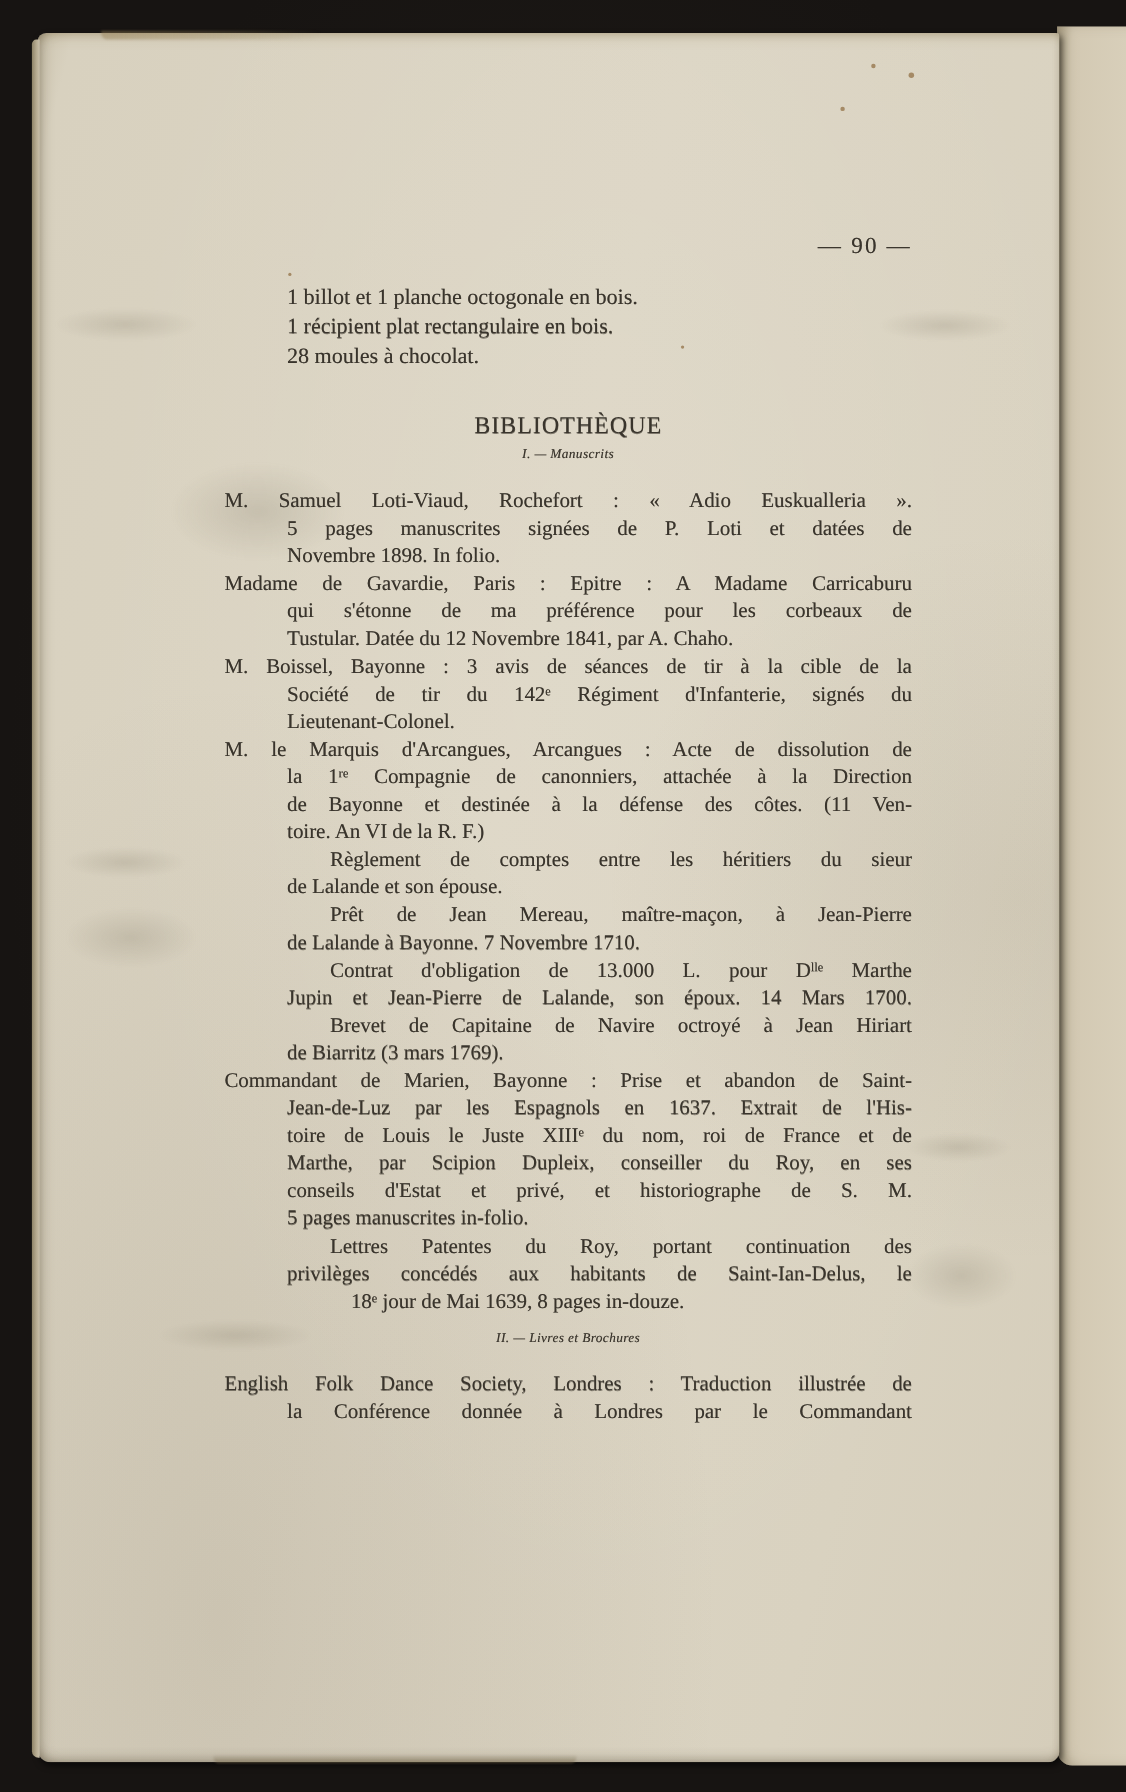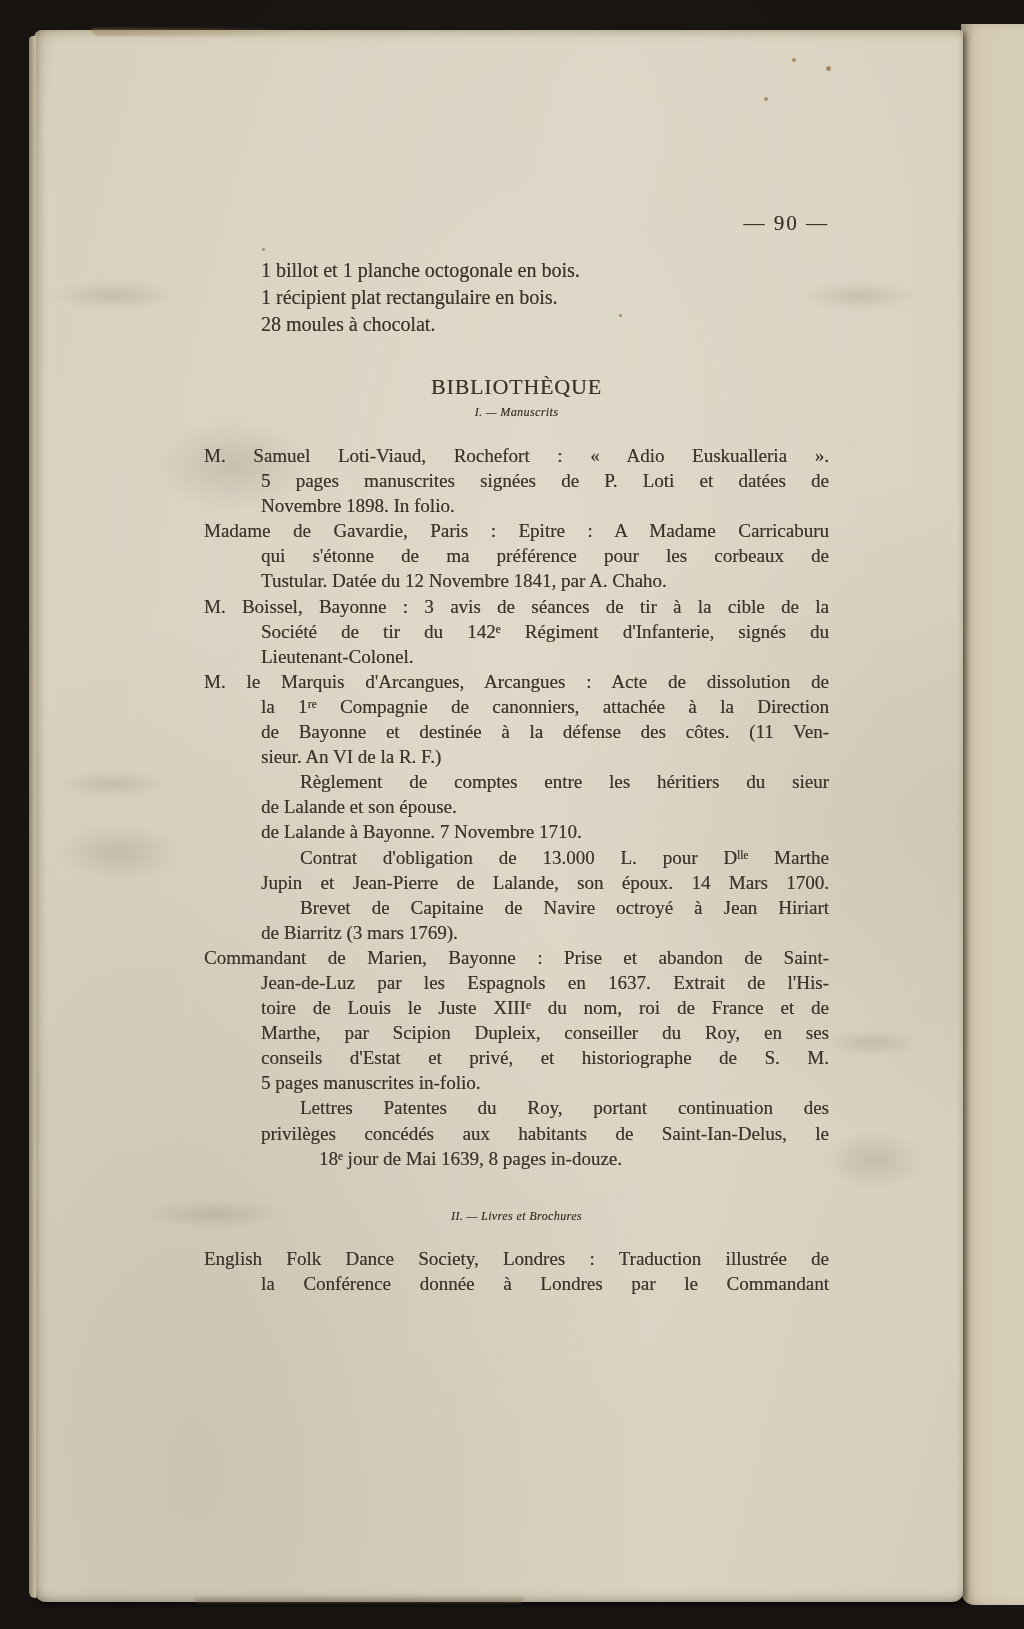--- a/index.html
+++ b/index.html
@@ -162,23 +162,24 @@
         <div class="line indent-1">Novembre 1898. In folio.</div>
         <div class="line indent-0 just">Madame de Gavardie, Paris : Epitre : A Madame Carricaburu</div>
         <div class="line indent-1 just">qui s'étonne de ma préférence pour les corbeaux de</div>
         <div class="line indent-1">Tustular. Datée du 12 Novembre 1841, par A. Chaho.</div>
         <div class="line indent-0 just">M. Boissel, Bayonne : 3 avis de séances de tir à la cible de la</div>
         <div class="line indent-1 just">Société de tir du 142ᵉ Régiment d'Infanterie, signés du</div>
         <div class="line indent-1">Lieutenant-Colonel.</div>
         <div class="line indent-0 just">M. le Marquis d'Arcangues, Arcangues : Acte de dissolution de</div>
         <div class="line indent-1 just">la 1ʳᵉ Compagnie de canonniers, attachée à la Direction</div>
         <div class="line indent-1 just">de Bayonne et destinée à la défense des côtes. (11 Ven-</div>
-        <div class="line indent-1">sieur. An VI de la R. F.)</div>
+        <div class="line indent-1">toire. An VI de la R. F.)</div>
         <div class="line indent-2 just">Règlement de comptes entre les héritiers du sieur</div>
         <div class="line indent-1">de Lalande et son épouse.</div>
+        <div class="line indent-2 just">Prêt de Jean Mereau, maître-maçon, à Jean-Pierre</div>
         <div class="line indent-1">de Lalande à Bayonne. 7 Novembre 1710.</div>
         <div class="line indent-2 just">Contrat d'obligation de 13.000 L. pour Dˡˡᵉ Marthe</div>
         <div class="line indent-1 just">Jupin et Jean-Pierre de Lalande, son époux. 14 Mars 1700.</div>
         <div class="line indent-2 just">Brevet de Capitaine de Navire octroyé à Jean Hiriart</div>
         <div class="line indent-1">de Biarritz (3 mars 1769).</div>
         <div class="line indent-0 just">Commandant de Marien, Bayonne : Prise et abandon de Saint-</div>
         <div class="line indent-1 just">Jean-de-Luz par les Espagnols en 1637. Extrait de l'His-</div>
         <div class="line indent-1 just">toire de Louis le Juste XIIIᵉ du nom, roi de France et de</div>
         <div class="line indent-1 just">Marthe, par Scipion Dupleix, conseiller du Roy, en ses</div>
         <div class="line indent-1 just">conseils d'Estat et privé, et historiographe de S. M.</div>

